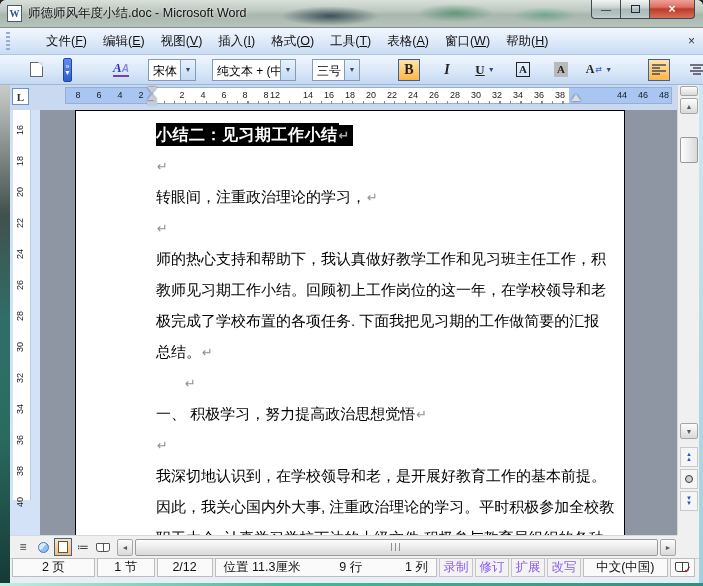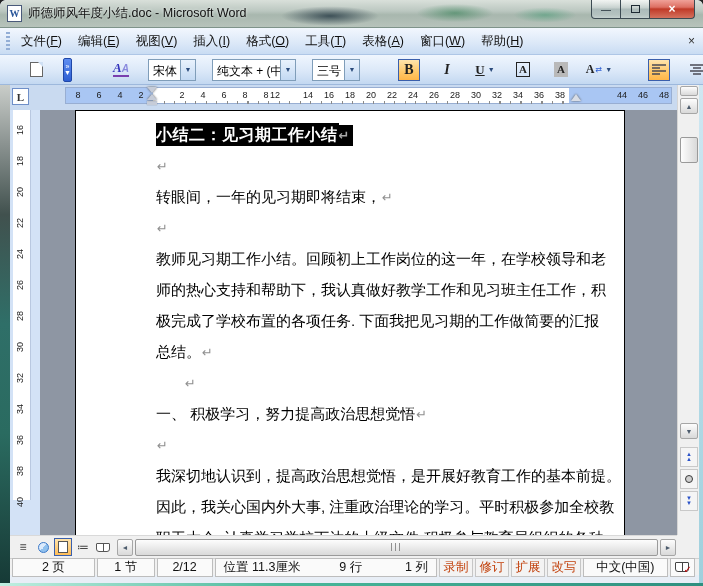--- a/index.html
+++ b/index.html
@@ -24,21 +24,21 @@
     color:#1d2a33;font-size:10px;}
   .cap-min{width:30px;border-radius:0 0 0 4px;}
   .cap-max{width:28px;border-left:none;border-right:none;}
   .cap-close{width:46px;border-radius:0 0 4px 0;
     background:linear-gradient(180deg,#f0a198 0%,#dd6f62 40%,#c03a28 50%,#d4715d 100%);color:#fff;font-size:12px;font-weight:bold;}
   .max-glyph{width:9px;height:8px;border:1px solid #1d2a33;background:transparent;display:inline-block;}
 
   
   .menubar{position:absolute;left:0;top:28px;width:703px;height:27px;
     background:linear-gradient(180deg,#f2f7fe 0%,#dde9f8 55%,#c9dcf3 100%);
-    border-bottom:1px solid #aec6e6;display:flex;align-items:center;padding-left:3px;}
+    border-bottom:1px solid #aec6e6;display:flex;align-items:center;padding-left:3px;gap:25px;}
   .grip{width:4px;height:18px;margin:0 3px;background:repeating-linear-gradient(to bottom,#93aed6 0 2px,transparent 2px 4px);}
   .mi{padding:3px 8px;font-size:12.5px;color:#111;}
   .mi u{text-decoration:underline;}
   .menubar-close{margin-left:auto;margin-right:8px;font-size:12px;color:#333;}
 
   
   .toolbar{position:absolute;left:0;top:55px;width:703px;height:30px;
     background:linear-gradient(180deg,#f0f6fe 0%,#dbe8f8 55%,#c3d8f1 100%);
     border-bottom:1px solid #9db8dc;display:flex;align-items:center;padding-left:3px;gap:16px;}
   .tb-btn{height:22px;min-width:22px;display:flex;align-items:center;justify-content:center;border:1px solid transparent;color:#222;}
@@ -133,21 +133,21 @@
   .hs-grip{width:12px;height:8px;background:repeating-linear-gradient(to right,#8f8f8f 0 1px,transparent 1px 4px);}
 
   
   .statusbar{position:absolute;left:10px;top:558px;width:689px;height:17px;background:#f0f0f0;border-top:1px solid #cfcfcf;
     display:flex;align-items:center;font-size:12.5px;color:#111;padding:0 2px;}
   .st-panel{height:19px;display:flex;align-items:center;justify-content:center;border:1px solid #bdbdbd;background:#fafafa;margin-right:2px;padding:0 4px;white-space:nowrap;}
   .st-page{width:86px;} .st-sect{width:60px;} .st-of{width:58px;}
   .st-pos{width:232px;justify-content:flex-start;gap:0;}
   .st-pos .seg{flex:1;text-align:left;padding-left:4px;}
   .st-pos .seg.r{text-align:right;padding-right:4px;}
-  .mode{height:19px;width:34px;display:flex;align-items:center;justify-content:center;border:1px solid #c6c6c6;background:#f3f3f3;color:#c2410c;margin-right:2px;}
+  .mode{height:19px;width:34px;display:flex;align-items:center;justify-content:center;border:1px solid #c6c6c6;background:#f3f3f3;color:#8b5cf6;margin-right:2px;}
   .st-lang{width:88px;}
   .st-spell{width:26px;position:relative;}
   .spell-book{width:14px;height:10px;background:#fff;border:1px solid #444;border-radius:1px 1px 3px 3px;position:relative;}
   .spell-book::after{content:"";position:absolute;left:6px;top:0;width:1px;height:9px;background:#444;}
   .spell-mark{position:absolute;right:2px;bottom:1px;color:#c00000;font-size:10px;font-weight:bold;}
 </style>
 </head>
 <body>
 
 <div class="window">
@@ -366,30 +366,30 @@
             <span class="vnum" style="position: absolute; top: 323px;">36</span>
             <span class="vnum" style="position: absolute; top: 354px;">38</span>
             <span class="vnum" style="position: absolute; top: 385px;">40</span>
           </div>
       </div>
     </div>
     <div class="page">
       <div>
           <div class="doc-line heading"><span class="txt">小结二：见习期工作小结</span><span class="pilcrow">↵</span></div>
           <div class="doc-line empty"><span class="txt"></span><span class="pilcrow">↵</span></div>
-          <div class="doc-line normal"><span class="txt">转眼间，一年的见习期即将结束，</span><span class="pilcrow">↵</span></div>
+          <div class="doc-line normal"><span class="txt">转眼间，注重政治理论的学习，</span><span class="pilcrow">↵</span></div>
           <div class="doc-line empty"><span class="txt"></span><span class="pilcrow">↵</span></div>
+          <div class="doc-line normal"><span class="txt">师的热心支持和帮助下，我认真做好教学工作和见习班主任工作，积</span><span class="pilcrow"></span></div>
           <div class="doc-line normal"><span class="txt">教师见习期工作小结。回顾初上工作岗位的这一年，在学校领导和老</span><span class="pilcrow"></span></div>
-          <div class="doc-line normal"><span class="txt">师的热心支持和帮助下，我认真做好教学工作和见习班主任工作，积</span><span class="pilcrow"></span></div>
           <div class="doc-line normal"><span class="txt">极完成了学校布置的各项任务. 下面我把见习期的工作做简要的汇报</span><span class="pilcrow"></span></div>
           <div class="doc-line normal"><span class="txt">总结。</span><span class="pilcrow">↵</span></div>
           <div class="doc-line empty-indent"><span class="txt"></span><span class="pilcrow">↵</span></div>
           <div class="doc-line normal"><span class="txt">一、 积极学习，努力提高政治思想觉悟</span><span class="pilcrow">↵</span></div>
           <div class="doc-line empty"><span class="txt"></span><span class="pilcrow">↵</span></div>
-          <div class="doc-line normal"><span class="txt">我深切地认识到，提高政治思想觉悟，是开展好教育工作的基本前提。</span><span class="pilcrow"></span></div>
+          <div class="doc-line normal"><span class="txt">我深切地认识到，在学校领导和老，是开展好教育工作的基本前提。</span><span class="pilcrow"></span></div>
           <div class="doc-line normal"><span class="txt">因此，我关心国内外大事, 注重政治理论的学习。平时积极参加全校教</span><span class="pilcrow"></span></div>
           <div class="doc-line normal"><span class="txt">职工大会, 认真学习学校下达的上级文件;积极参与教育局组织的各种</span><span class="pilcrow"></span></div>
         </div>
     </div>
   </div>
 
   <div class="vscroll">
     <div class="vs-btn vs-split"></div>
     <div class="vs-btn vs-up">▲</div>
     <div class="vs-thumb"></div>

